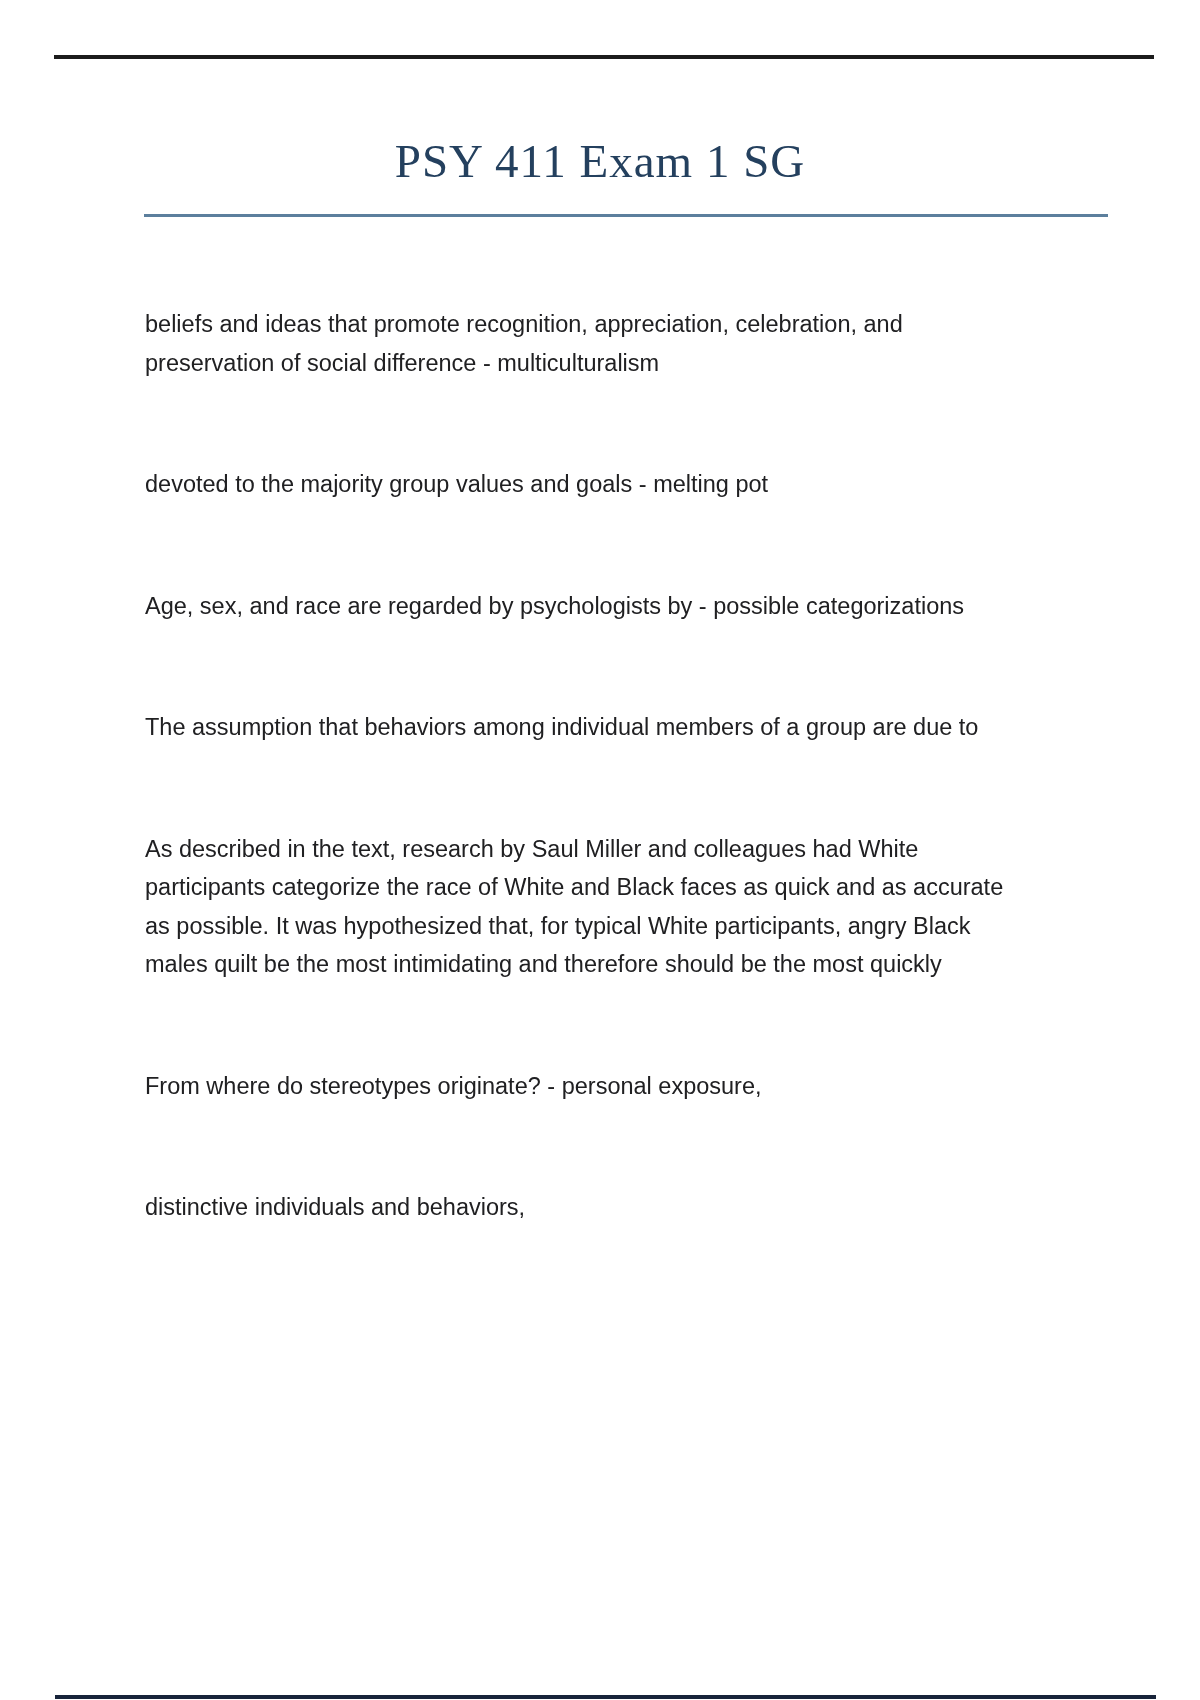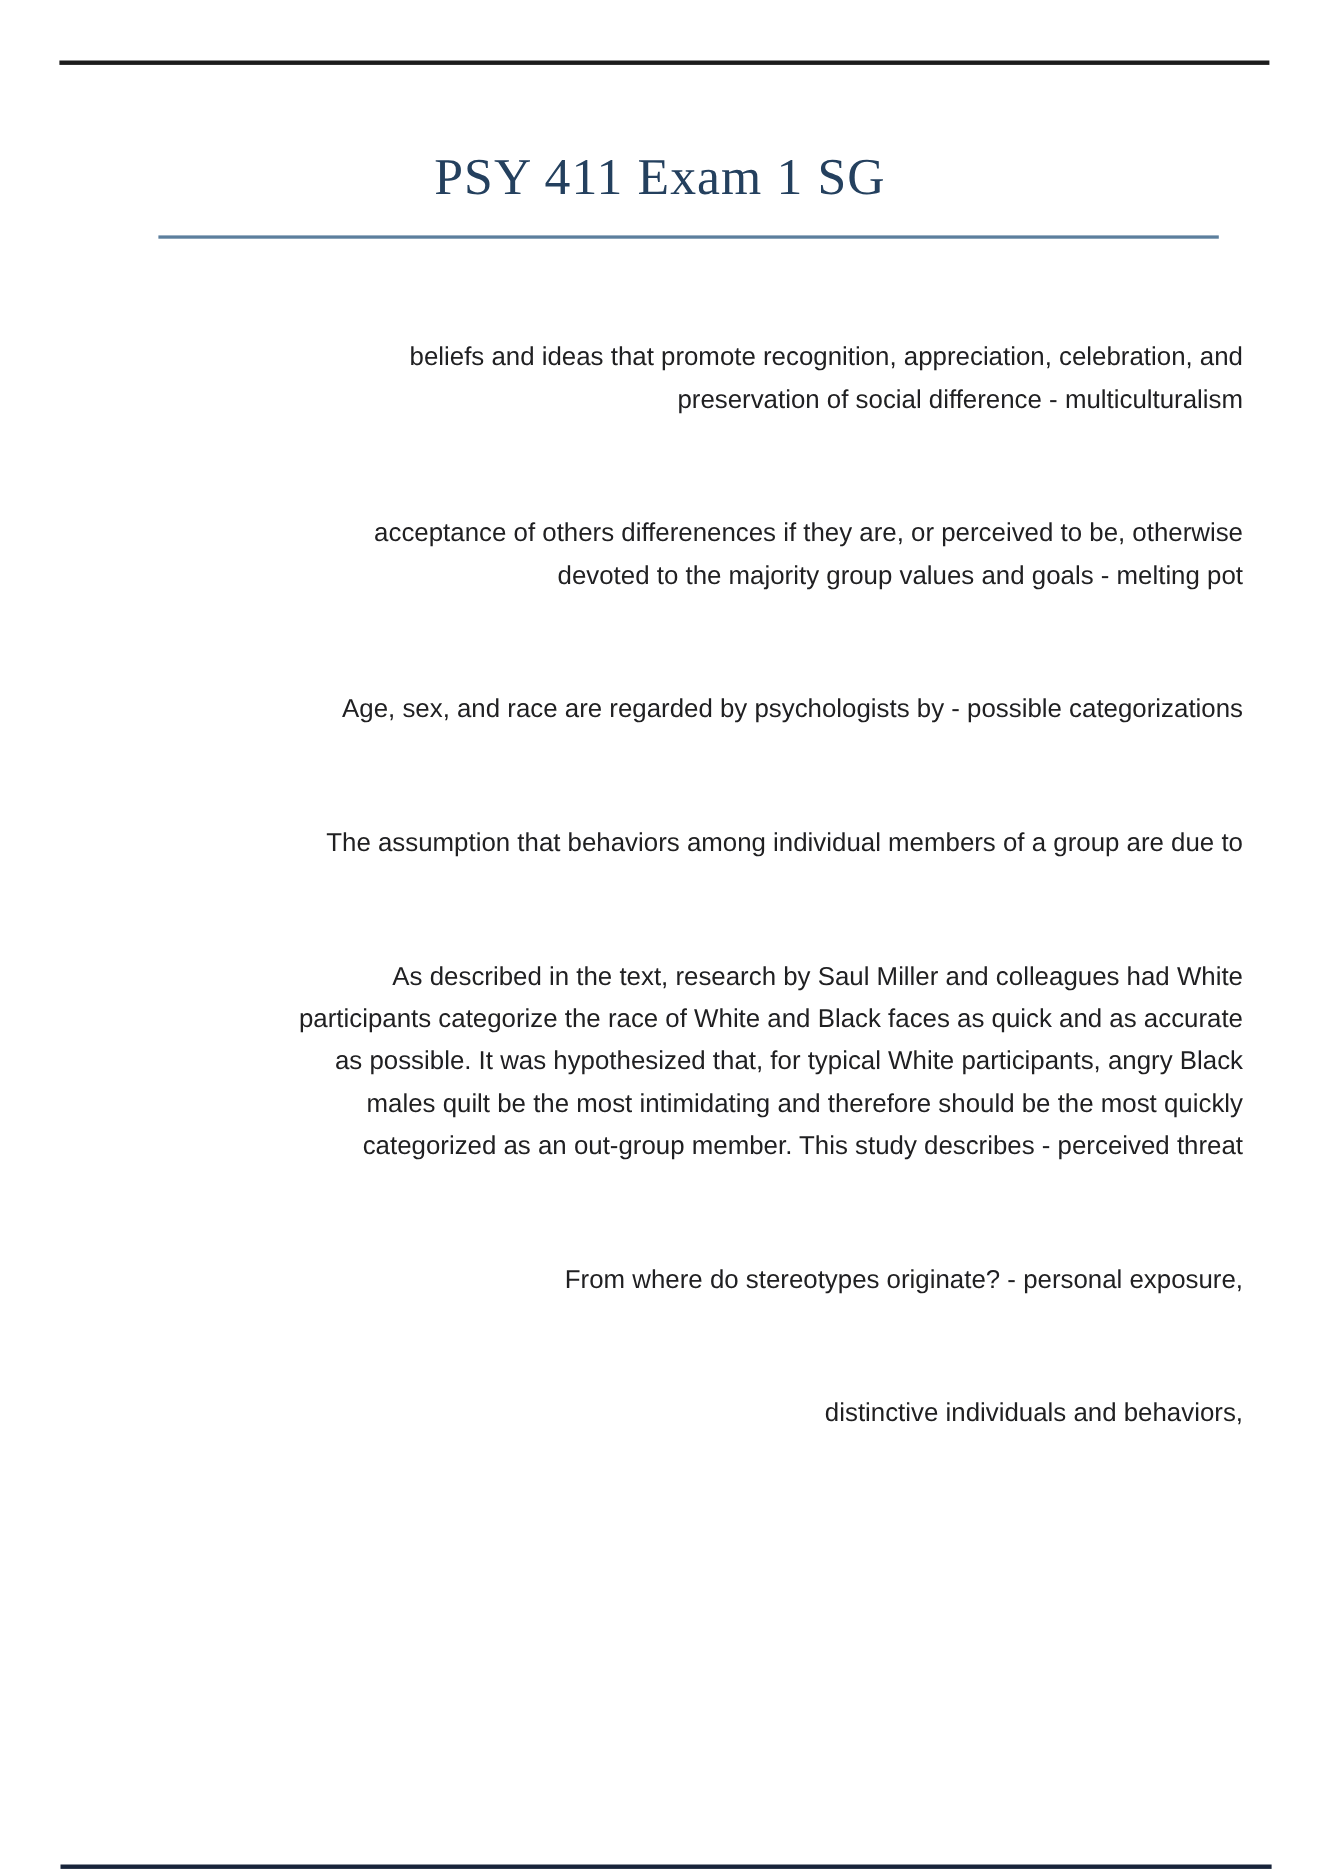--- a/index.html
+++ b/index.html
@@ -49,21 +49,20 @@
     position: absolute;
     left: 145px;
     top: 305px;
     width: 985px;
     color: var(--body-text, #202022);
     font-size: 23.5px;
     line-height: 38.5px;
   }
   .block {
     margin: 0 0 83px 0;
-    text-align: right;
   }
   .block:nth-child(7) {
     margin-bottom: 22px;
   }
   .line {
     white-space: nowrap;
   }
   .rule-bottom {
     position: absolute;
     left: 55px;
@@ -79,35 +78,33 @@
 <div class="page">
   <div class="rule-top"></div>
   <h1 class="title">PSY 411 Exam 1 SG</h1>
   <div class="rule-title"></div>
   <div class="doc-body">
       <div class="block">
         <div class="line">beliefs and ideas that promote recognition, appreciation, celebration, and</div>
         <div class="line">preservation of social difference - multiculturalism</div>
       </div>
       <div class="block">
-        <div class="line">acceptance of others differenences if they are, or perceived to be, otherwise</div>
         <div class="line">devoted to the majority group values and goals - melting pot</div>
       </div>
       <div class="block">
         <div class="line">Age, sex, and race are regarded by psychologists by - possible categorizations</div>
       </div>
       <div class="block">
         <div class="line">The assumption that behaviors among individual members of a group are due to</div>
       </div>
       <div class="block">
         <div class="line">As described in the text, research by Saul Miller and colleagues had White</div>
         <div class="line">participants categorize the race of White and Black faces as quick and as accurate</div>
         <div class="line">as possible. It was hypothesized that, for typical White participants, angry Black</div>
         <div class="line">males quilt be the most intimidating and therefore should be the most quickly</div>
-        <div class="line">categorized as an out-group member. This study describes - perceived threat</div>
       </div>
       <div class="block">
         <div class="line">From where do stereotypes originate? - personal exposure,</div>
       </div>
       <div class="block">
         <div class="line">distinctive individuals and behaviors,</div>
       </div>
     </div>
   <div class="rule-bottom"></div>
 </div>

